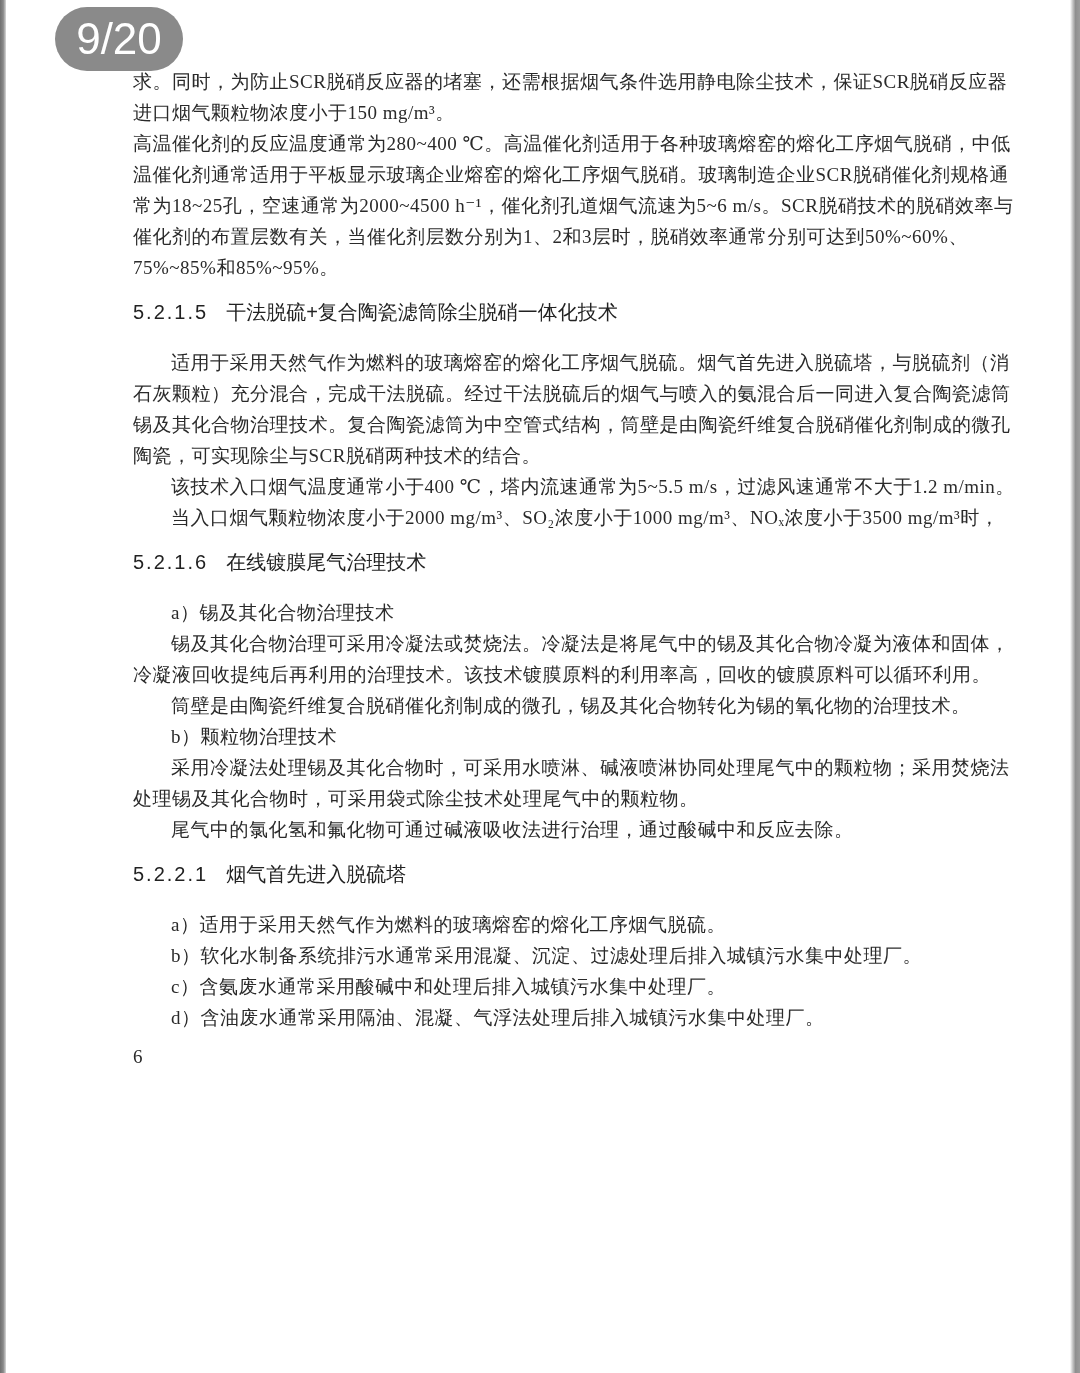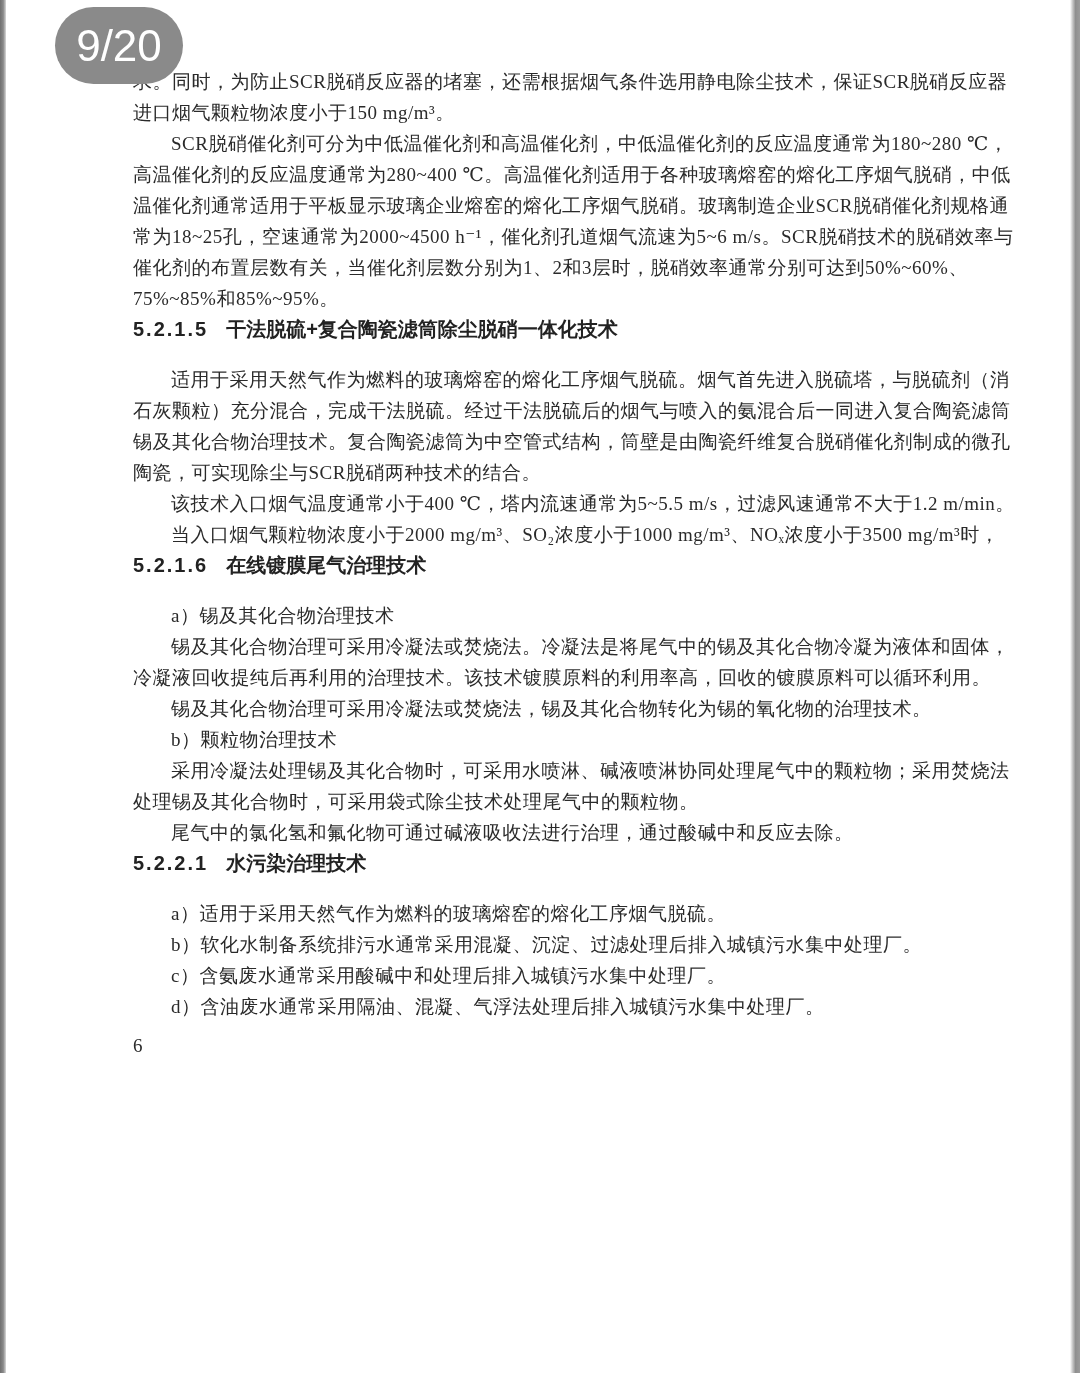--- a/index.html
+++ b/index.html
@@ -25,21 +25,21 @@
   .edge-right {
     position: absolute;
     right: 0; top: 0;
     width: 10px; height: 100%;
     background: linear-gradient(to right, #ffffff 0%, #c9c9c9 25%, #8f8f8f 55%, #9b9b9b 100%);
     z-index: 3;
   }
   .page-badge {
     position: absolute;
     left: 55px; top: 7px;
-    width: 128px; height: 77px;
+    width: 128px; height: 64px;
     border-radius: 40px;
     background: #8a8a8a;
     display: flex;
     align-items: center;
     justify-content: center;
     font-family: "Liberation Sans", "DejaVu Sans", sans-serif;
     font-size: 44px;
     color: #ffffff;
     z-index: 10;
   }
@@ -53,24 +53,24 @@
   }
   .line {
     font-size: 19px;
     line-height: 31px;
     white-space: nowrap;
     letter-spacing: 0.5px;
   }
   .line.indent { padding-left: 38px; }
   .heading {
     font-family: "Liberation Sans", "DejaVu Sans", sans-serif;
-    font-weight: 700;
+    font-weight: 400;
     font-size: 20px;
     line-height: 30px;
-    margin: 0 0 20px 0;
+    margin: 14px 0 20px 0;
     white-space: nowrap;
     color: #222222;
   }
   .heading .num { margin-right: 18px; letter-spacing: 2px; }
   .page-footer {
     font-size: 19px;
     line-height: 31px;
     margin-top: 8px;
   }
 </style>
@@ -81,42 +81,41 @@
 <div class="edge-right"></div>
 
 <div class="page-badge">
   <span>9/20</span>
 </div>
 
 <div class="doc">
   <div id="doc-content">
       <div class="line">求。同时，为防止SCR脱硝反应器的堵塞，还需根据烟气条件选用静电除尘技术，保证SCR脱硝反应器</div>
       <div class="line">进口烟气颗粒物浓度小于150 mg/m³。</div>
-      <div class="line indent">SCR脱硝催化剂可分为中低温催化剂和高温催化剂，中低温催化剂的反应温度通常为180~280 ℃，</div>
       <div class="line">高温催化剂的反应温度通常为280~400 ℃。高温催化剂适用于各种玻璃熔窑的熔化工序烟气脱硝，中低</div>
       <div class="line">温催化剂通常适用于平板显示玻璃企业熔窑的熔化工序烟气脱硝。玻璃制造企业SCR脱硝催化剂规格通</div>
       <div class="line">常为18~25孔，空速通常为2000~4500 h⁻¹，催化剂孔道烟气流速为5~6 m/s。SCR脱硝技术的脱硝效率与</div>
       <div class="line">催化剂的布置层数有关，当催化剂层数分别为1、2和3层时，脱硝效率通常分别可达到50%~60%、</div>
       <div class="line">75%~85%和85%~95%。</div>
       <div class="heading"><span class="num">5.2.1.5</span><span class="title">干法脱硫+复合陶瓷滤筒除尘脱硝一体化技术</span></div>
       <div class="line indent">适用于采用天然气作为燃料的玻璃熔窑的熔化工序烟气脱硫。烟气首先进入脱硫塔，与脱硫剂（消</div>
       <div class="line">石灰颗粒）充分混合，完成干法脱硫。经过干法脱硫后的烟气与喷入的氨混合后一同进入复合陶瓷滤筒</div>
       <div class="line">锡及其化合物治理技术。复合陶瓷滤筒为中空管式结构，筒壁是由陶瓷纤维复合脱硝催化剂制成的微孔</div>
       <div class="line">陶瓷，可实现除尘与SCR脱硝两种技术的结合。</div>
       <div class="line indent">该技术入口烟气温度通常小于400 ℃，塔内流速通常为5~5.5 m/s，过滤风速通常不大于1.2 m/min。</div>
       <div class="line indent">当入口烟气颗粒物浓度小于2000 mg/m³、SO₂浓度小于1000 mg/m³、NOₓ浓度小于3500 mg/m³时，</div>
       <div class="heading"><span class="num">5.2.1.6</span><span class="title">在线镀膜尾气治理技术</span></div>
       <div class="line indent">a）锡及其化合物治理技术</div>
       <div class="line indent">锡及其化合物治理可采用冷凝法或焚烧法。冷凝法是将尾气中的锡及其化合物冷凝为液体和固体，</div>
       <div class="line">冷凝液回收提纯后再利用的治理技术。该技术镀膜原料的利用率高，回收的镀膜原料可以循环利用。</div>
-      <div class="line indent">锡及其化合物治理可采用冷凝法或焚烧法，锡及其化合物转化为锡的氧化物的治理技术。</div>
+      <div class="line indent">筒壁是由陶瓷纤维复合脱硝催化剂制成的微孔，锡及其化合物转化为锡的氧化物的治理技术。</div>
       <div class="line indent">b）颗粒物治理技术</div>
       <div class="line indent">采用冷凝法处理锡及其化合物时，可采用水喷淋、碱液喷淋协同处理尾气中的颗粒物；采用焚烧法</div>
       <div class="line">处理锡及其化合物时，可采用袋式除尘技术处理尾气中的颗粒物。</div>
       <div class="line indent">尾气中的氯化氢和氟化物可通过碱液吸收法进行治理，通过酸碱中和反应去除。</div>
-      <div class="heading"><span class="num">5.2.2.1</span><span class="title">水污染治理技术</span></div>
+      <div class="heading"><span class="num">5.2.2.1</span><span class="title">烟气首先进入脱硫塔</span></div>
       <div class="line indent">a）适用于采用天然气作为燃料的玻璃熔窑的熔化工序烟气脱硫。</div>
       <div class="line indent">b）软化水制备系统排污水通常采用混凝、沉淀、过滤处理后排入城镇污水集中处理厂。</div>
       <div class="line indent">c）含氨废水通常采用酸碱中和处理后排入城镇污水集中处理厂。</div>
       <div class="line indent">d）含油废水通常采用隔油、混凝、气浮法处理后排入城镇污水集中处理厂。</div>
     </div>
   <div class="page-footer">6</div>
 </div>
 
 </body></html>

